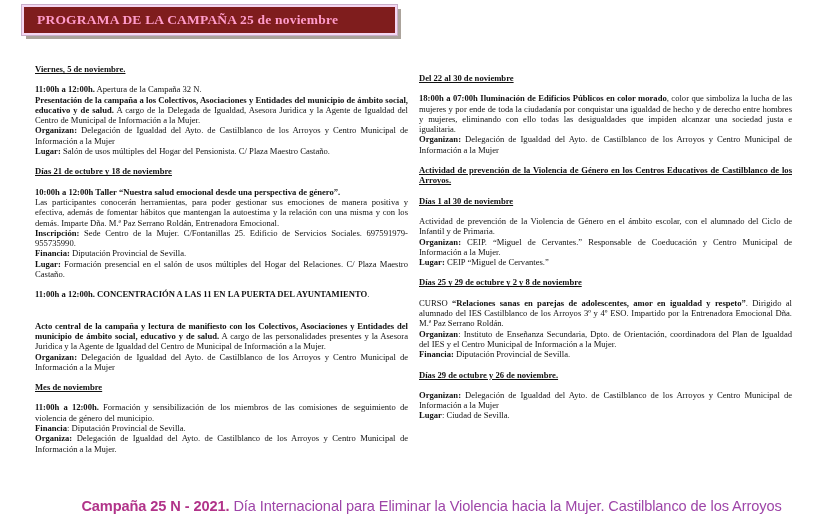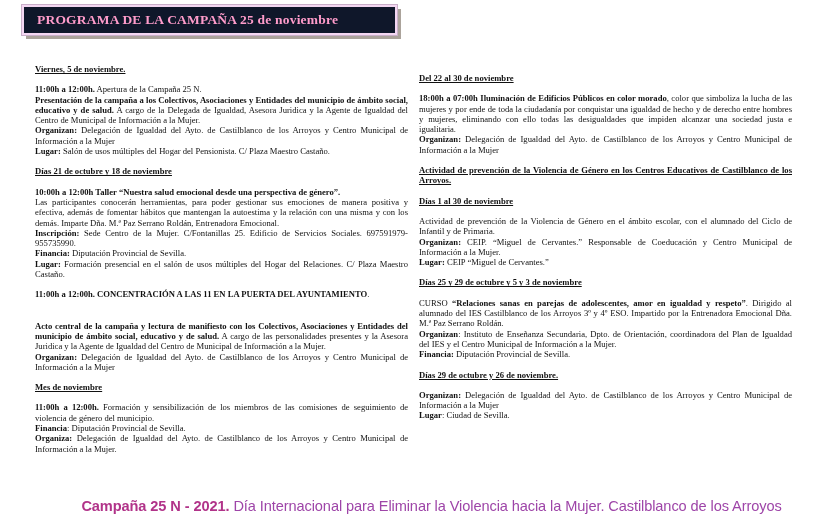--- a/index.html
+++ b/index.html
@@ -64,29 +64,29 @@
     letter-spacing: -0.1px;
     white-space: nowrap;
     padding-left: 34px;
   }
   .footer .f-bold { font-weight: bold; color: #B13389; }
   .footer .f-reg { color: #9E45A8; }
 </style>
 </head>
 <body>
 
-<div class="header-bar" style="background: #0f172a; border-color: rgb(244, 215, 242);">
+<div class="header-bar" style="background: #7f1d1d; border-color: rgb(244, 215, 242);">
   <span class="header-title" style="color: rgb(255, 156, 203);">PROGRAMA DE LA CAMPAÑA 25 de noviembre</span>
 </div>
 
 <div class="content">
   <div class="col col-left" id="col-left">
       <section>
         <h4>Viernes, 5 de noviembre.</h4>
-        <p><b>11:00h a 12:00h.</b><span> Apertura de la Campaña 25 N.</span></p>
+        <p><b>11:00h a 12:00h.</b><span> Apertura de la Campaña 32 N.</span></p>
         <p><b>Presentación de la campaña a los Colectivos, Asociaciones y Entidades del municipio de ámbito social, educativo y de salud.</b><span> A cargo de la Delegada de Igualdad, Asesora Juridica y la Agente de Igualdad del Centro de Municipal de Información a la Mujer.</span></p>
         <p><b>Organizan:</b><span> Delegación de Igualdad del Ayto. de Castilblanco de los Arroyos y Centro Municipal de Información a la Mujer</span></p>
         <p><b>Lugar:</b><span> Salón de usos múltiples del Hogar del Pensionista. C/ Plaza Maestro Castaño.</span></p>
       </section>
       <section>
         <h4>Días 21 de octubre y 18 de noviembre</h4>
         <p><b>10:00h a 12:00h Taller “Nuestra salud emocional desde una perspectiva de género”.</b></p>
         <p><span>Las participantes conocerán herramientas, para poder gestionar sus emociones de manera positiva y efectiva, además de fomentar hábitos que mantengan la autoestima y la relación con una misma y con los demás. Imparte Dña. M.ª Paz Serrano Roldán, Entrenadora Emocional.</span></p>
         <p><b>Inscripción:</b><span> Sede Centro de la Mujer. C/Fontanillas 25. Edificio de Servicios Sociales. 697591979-955735990.</span></p>
         <p><b>Financia:</b><span> Diputación Provincial de Sevilla.</span></p>
@@ -113,21 +113,21 @@
       <section class="no-body">
         <h4>Actividad de prevención de la Violencia de Género en los Centros Educativos de Castilblanco de los Arroyos.</h4>
       </section>
       <section>
         <h4>Días 1 al 30 de noviembre</h4>
         <p><span>Actividad de prevención de la Violencia de Género en el ámbito escolar, con el alumnado del Ciclo de Infantil y de Primaria.</span></p>
         <p><b>Organizan:</b><span> CEIP. “Miguel de Cervantes.” Responsable de Coeducación y Centro Municipal de Información a la Mujer.</span></p>
         <p><b>Lugar:</b><span> CEIP “Miguel de Cervantes.”</span></p>
       </section>
       <section>
-        <h4>Días 25 y 29 de octubre y 5 y 3 de noviembre</h4>
+        <h4>Días 25 y 29 de octubre y 2 y 8 de noviembre</h4>
         <p><span>CURSO </span><b>“Relaciones sanas en parejas de adolescentes, amor en igualdad y respeto”</b><span>. Dirigido al alumnado del IES Castilblanco de los Arroyos 3º y 4º ESO. Impartido por la Entrenadora Emocional Dña. M.ª Paz Serrano Roldán.</span></p>
         <p><b>Organizan</b><span>: Instituto de Enseñanza Secundaria, Dpto. de Orientación, coordinadora del Plan de Igualdad del IES y el Centro Municipal de Información a la Mujer.</span></p>
         <p><b>Financia:</b><span> Diputación Provincial de Sevilla.</span></p>
       </section>
       <section>
         <h4>Días 29 de octubre y 26 de noviembre.</h4>
         <p><b>Organizan:</b><span> Delegación de Igualdad del Ayto. de Castilblanco de los Arroyos y Centro Municipal de Información a la Mujer</span></p>
         <p><b>Lugar</b><span>: Ciudad de Sevilla.</span></p>
       </section>
     </div>

